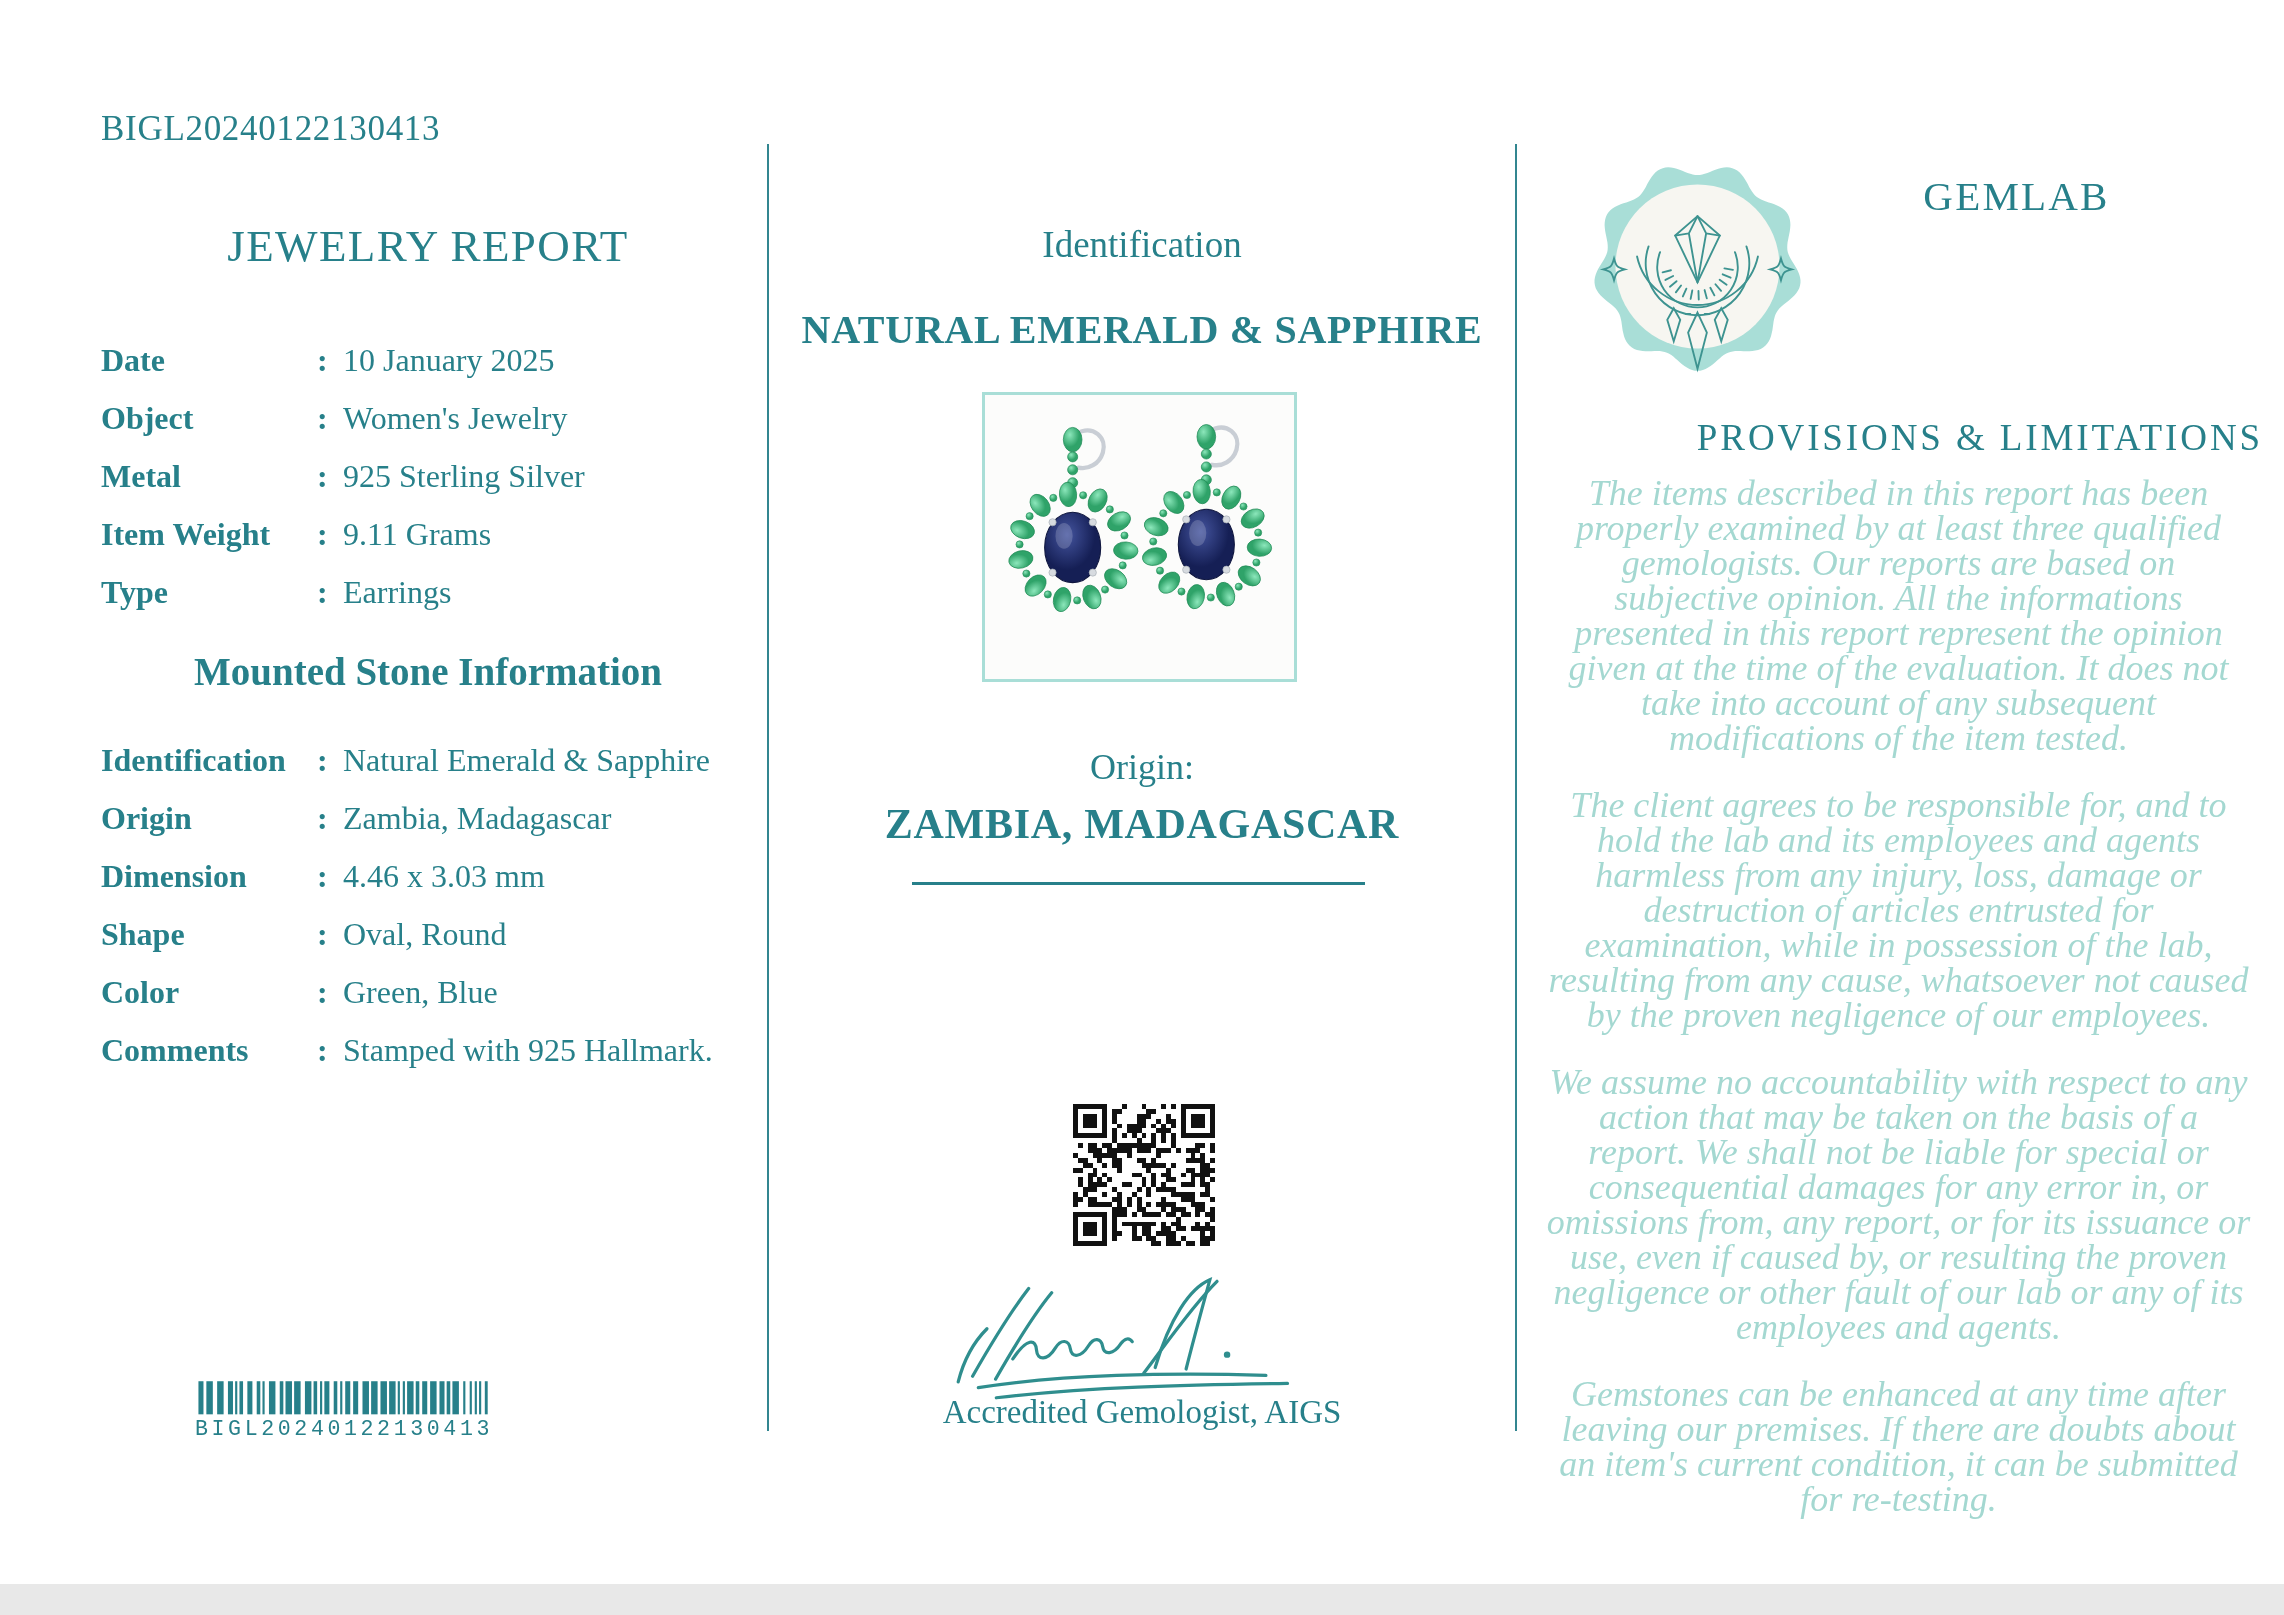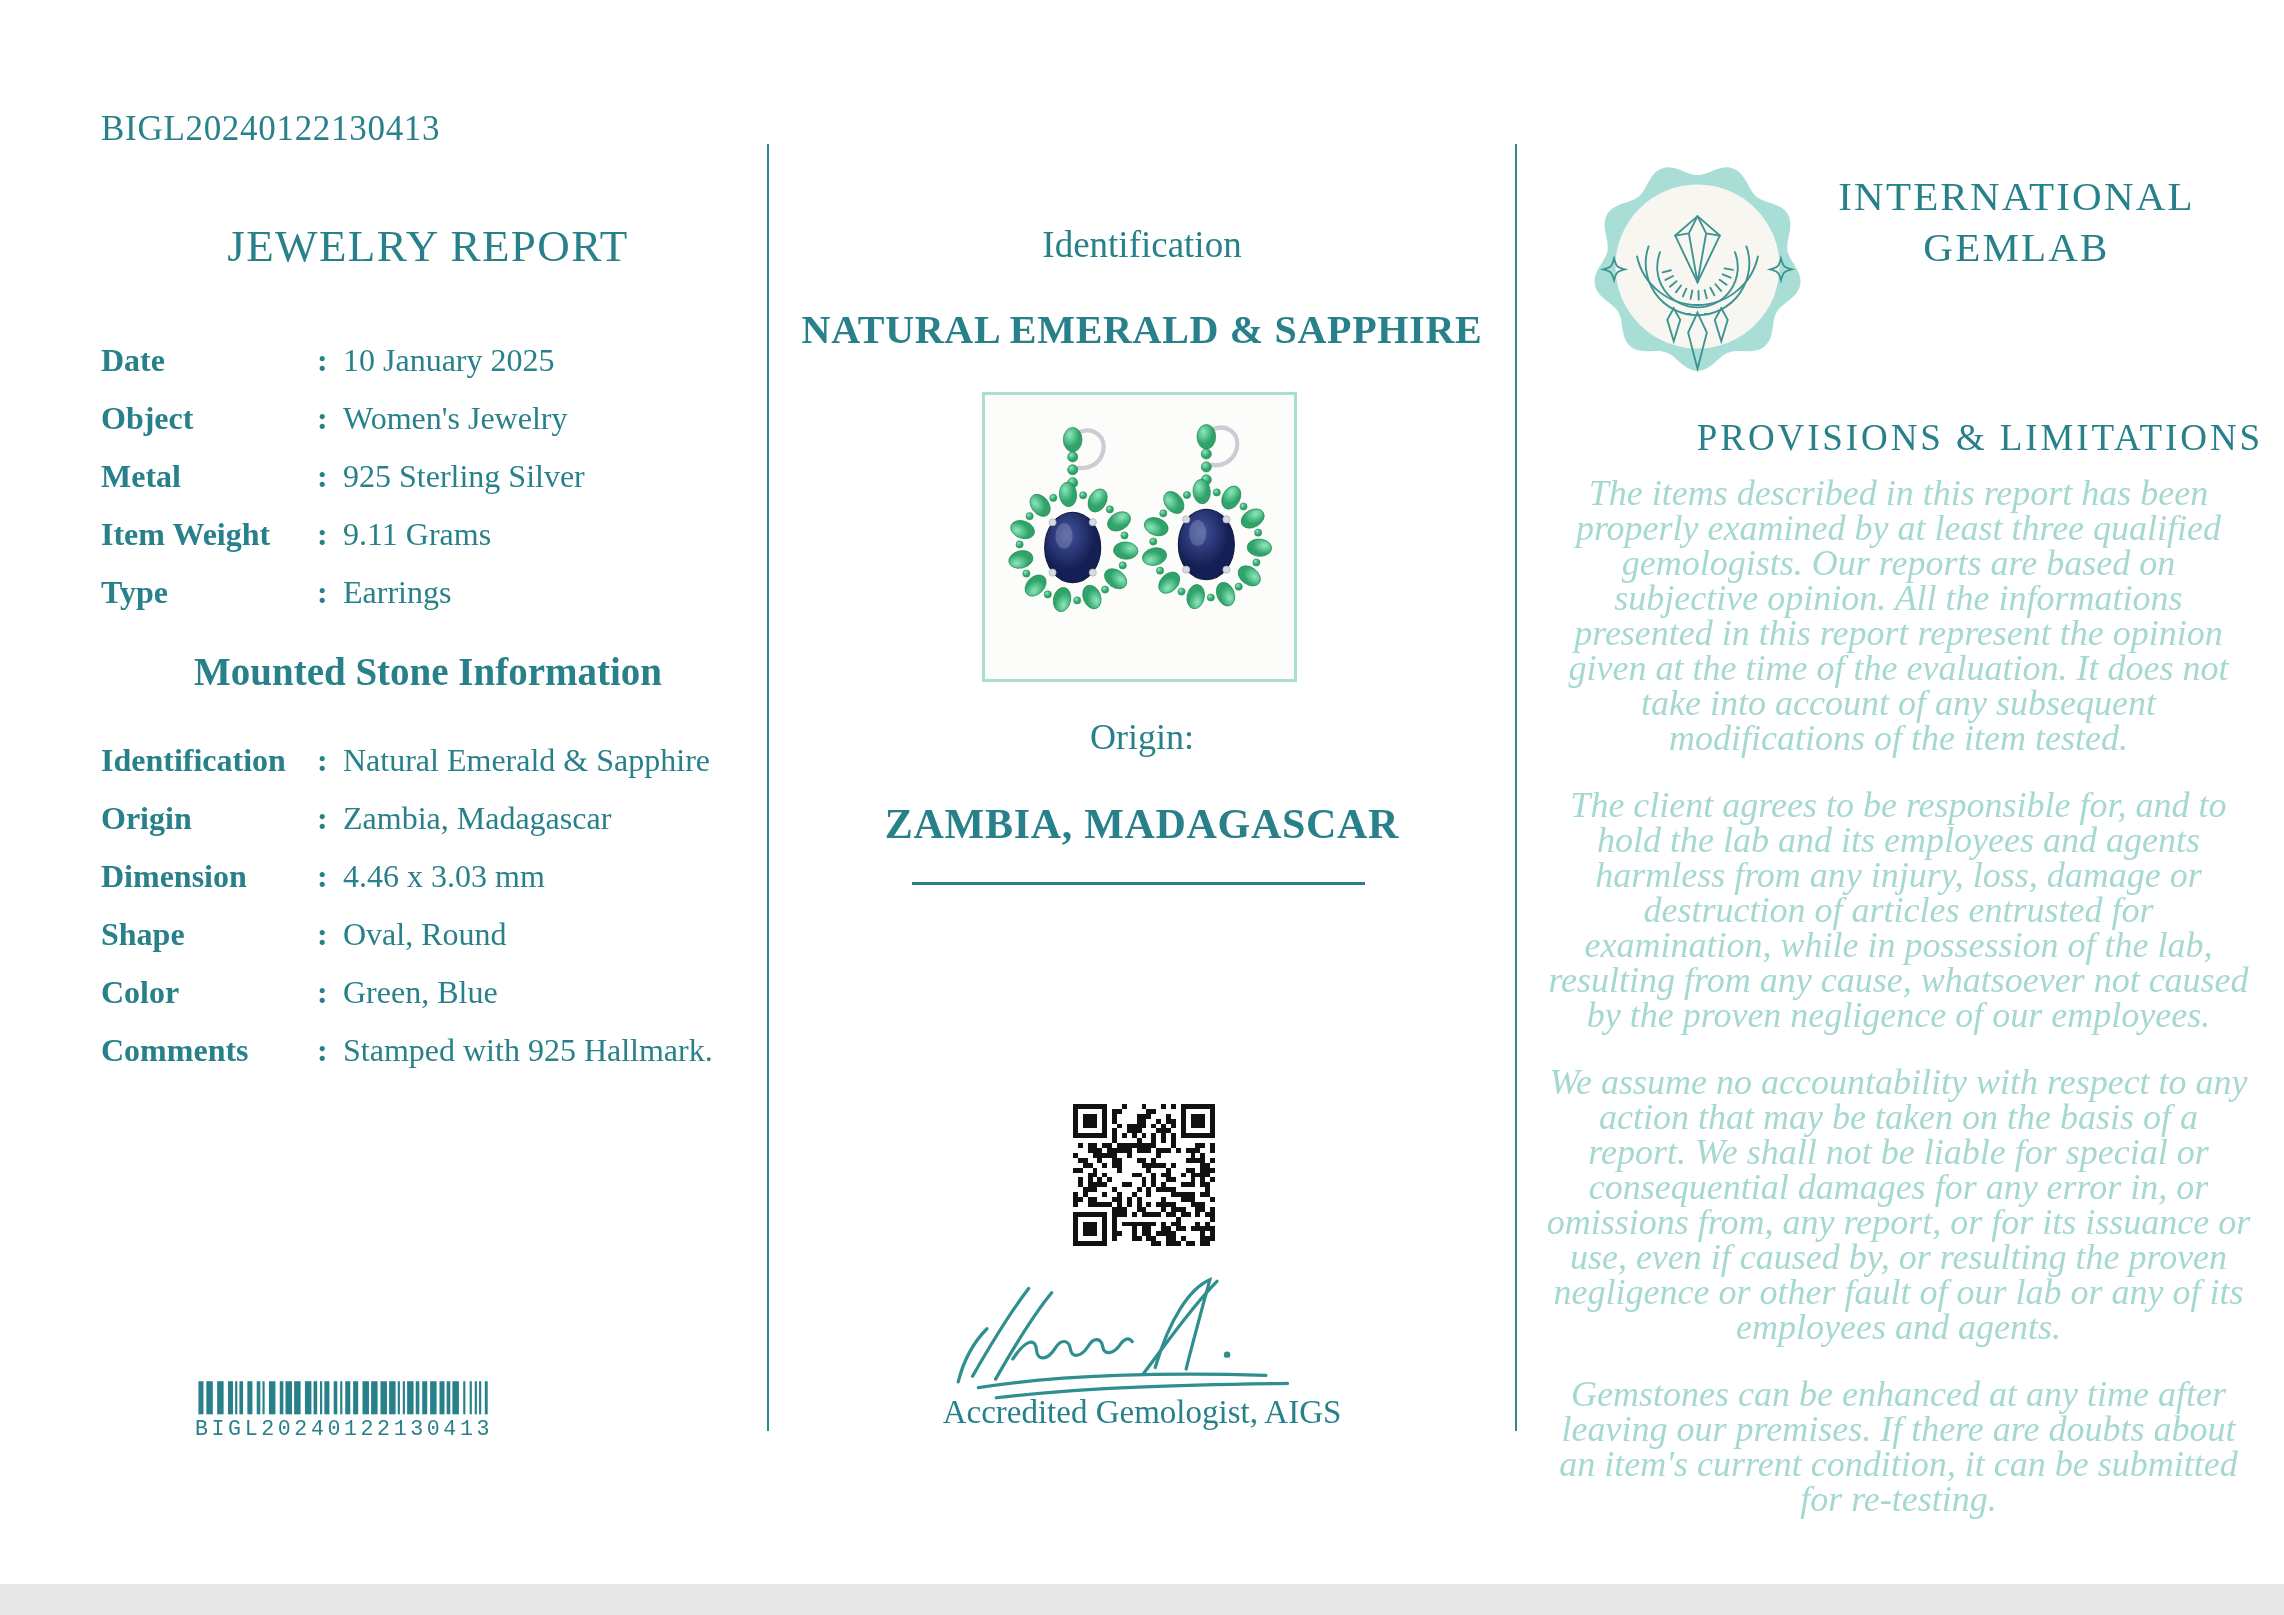--- a/index.html
+++ b/index.html
@@ -26,21 +26,21 @@
              font-size:39px; font-weight:bold;}
   .barcode-wrap{left:186px; top:1381px; width:316px; text-align:center;}
   .barcode-text{font-family:"Liberation Mono", monospace; font-size:21.6px;
                 letter-spacing:3.6px; margin-top:1.4px; white-space:nowrap;}
   
   .mid-center{left:775px; width:734px; text-align:center;}
   .ident-h{top:223px; font-size:37px;}
   .ident-v{top:306px; font-size:40px; font-weight:bold; letter-spacing:0.7px;}
   .photo-box{left:982px; top:392px; width:309px; height:284px;
              border:3.6px solid var(--mint); background:#fcfcfb;}
-  .origin-h{top:716px; font-size:36px;}
+  .origin-h{top:746px; font-size:36px;}
   .origin-v{top:800px; font-size:42px; font-weight:bold; letter-spacing:0.7px;}
   .mid-rule{left:912px; top:882px; width:453px; height:2.9px; background:var(--teal);}
   .qr-wrap{left:1073px; top:1104px; width:142px; height:142px;}
   .sig-wrap{left:928px; top:1274px; width:417px; height:144px;}
   .accredited{top:1394px; font-size:33px;}
   
   .badge-wrap{left:1591px; top:160px; width:213px; height:213px;}
   .brand{left:1783px; top:171px; width:467px; text-align:center;
          font-size:41px; line-height:51px; letter-spacing:2.2px;}
   .prov-h{left:1537px; top:416px; width:726px; text-align:right;
@@ -629,21 +629,20 @@
           <path d="M33,58 L42,74 L33,104 L24,74 Z"></path>
           <line x1="-16" y1="66" x2="-10" y2="66"></line>
           <line x1="10" y1="66" x2="16" y2="66"></line>
           <path d="M0,-15 C3,-4 4,-3 15,0 C4,3 3,4 0,15 C-3,4 -4,3 -15,0 C-4,-3 -3,-4 0,-15 Z" transform="translate(-116,4)"></path>
           <path d="M0,-15 C3,-4 4,-3 15,0 C4,3 3,4 0,15 C-3,4 -4,3 -15,0 C-4,-3 -3,-4 0,-15 Z" transform="translate(116,4)"></path>
         </g>
       </svg>
   </div>
 
   <div class="abs brand">
-    <div>INTERNATIONAL</div>
     <div>GEMLAB</div>
   </div>
 
   <div class="abs prov-h">PROVISIONS &amp; LIMITATIONS</div>
 
   <div class="abs prov-body">
     <p>The items described in this report has been properly examined by at least three qualified gemologists. Our reports are based on subjective opinion. All the informations presented in this report represent the opinion given at the time of the evaluation. It does not take into account of any subsequent modifications of the item tested.</p>
     <p>The client agrees to be responsible for, and to hold the lab and its employees and agents harmless from any injury, loss, damage or destruction of articles entrusted for examination, while in possession of the lab, resulting from any cause, whatsoever not caused by the proven negligence of our employees.</p>
     <p>We assume no accountability with respect to any action that may be taken on the basis of a report. We shall not be liable for special or consequential damages for any error in, or omissions from, any report, or for its issuance or use, even if caused by, or resulting the proven negligence or other fault of our lab or any of its employees and agents.</p>
     <p>Gemstones can be enhanced at any time after leaving our premises. If there are doubts about an item's current condition, it can be submitted for re-testing.</p>

